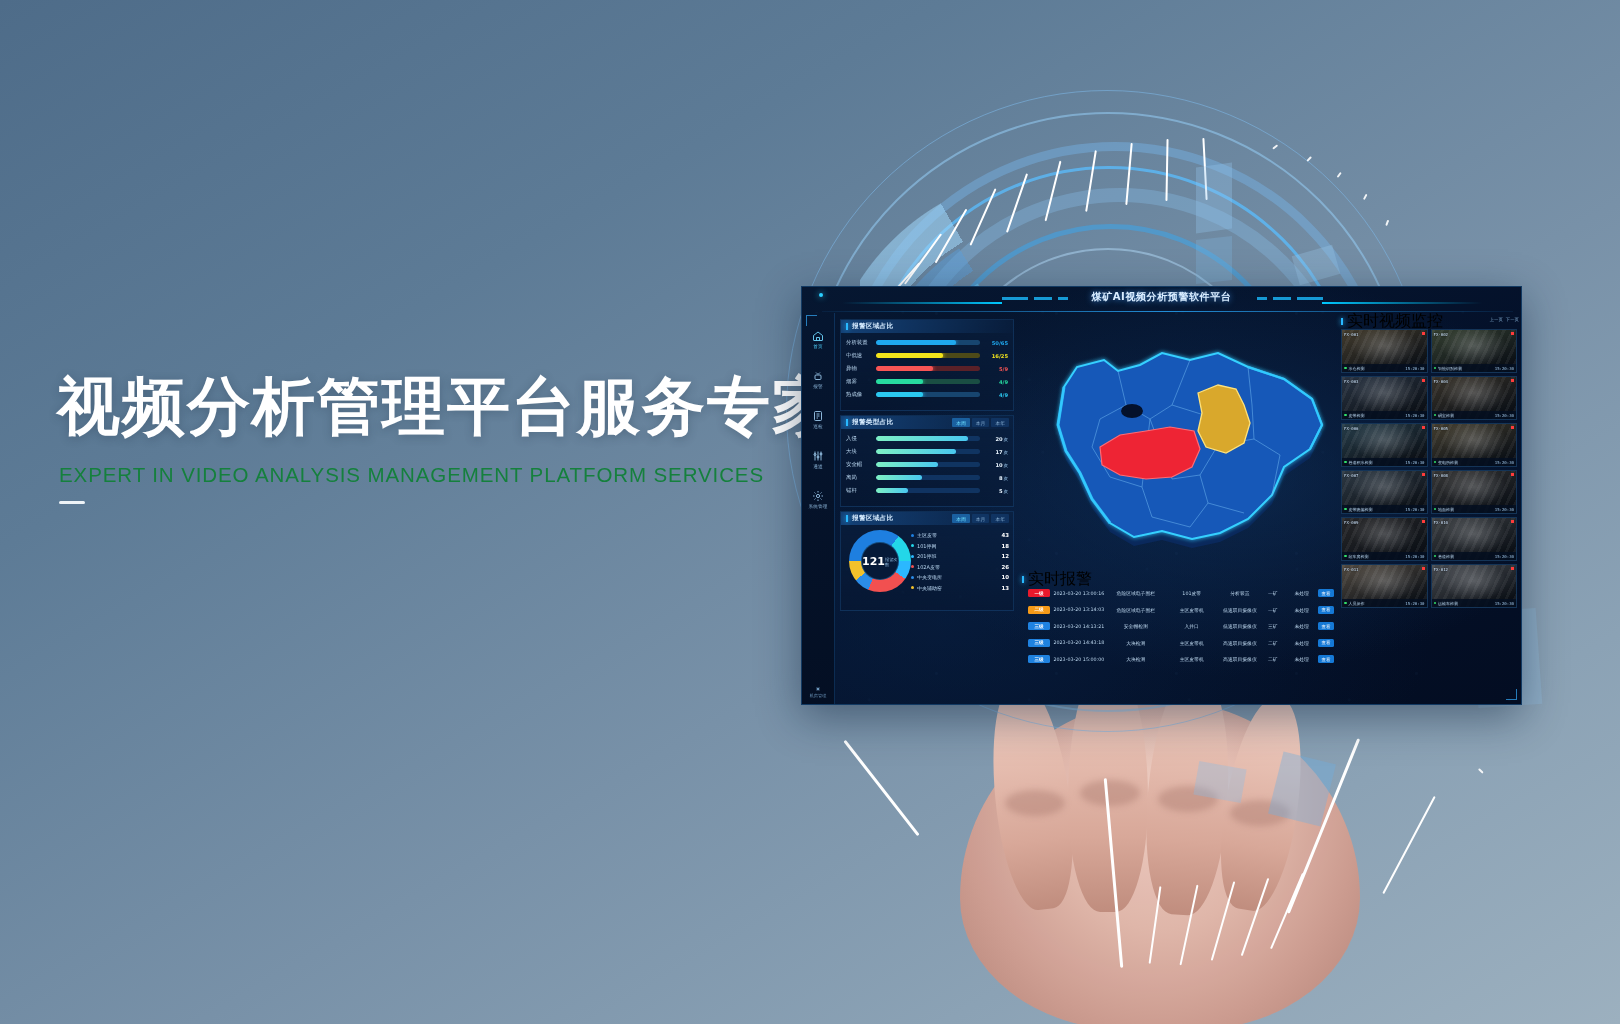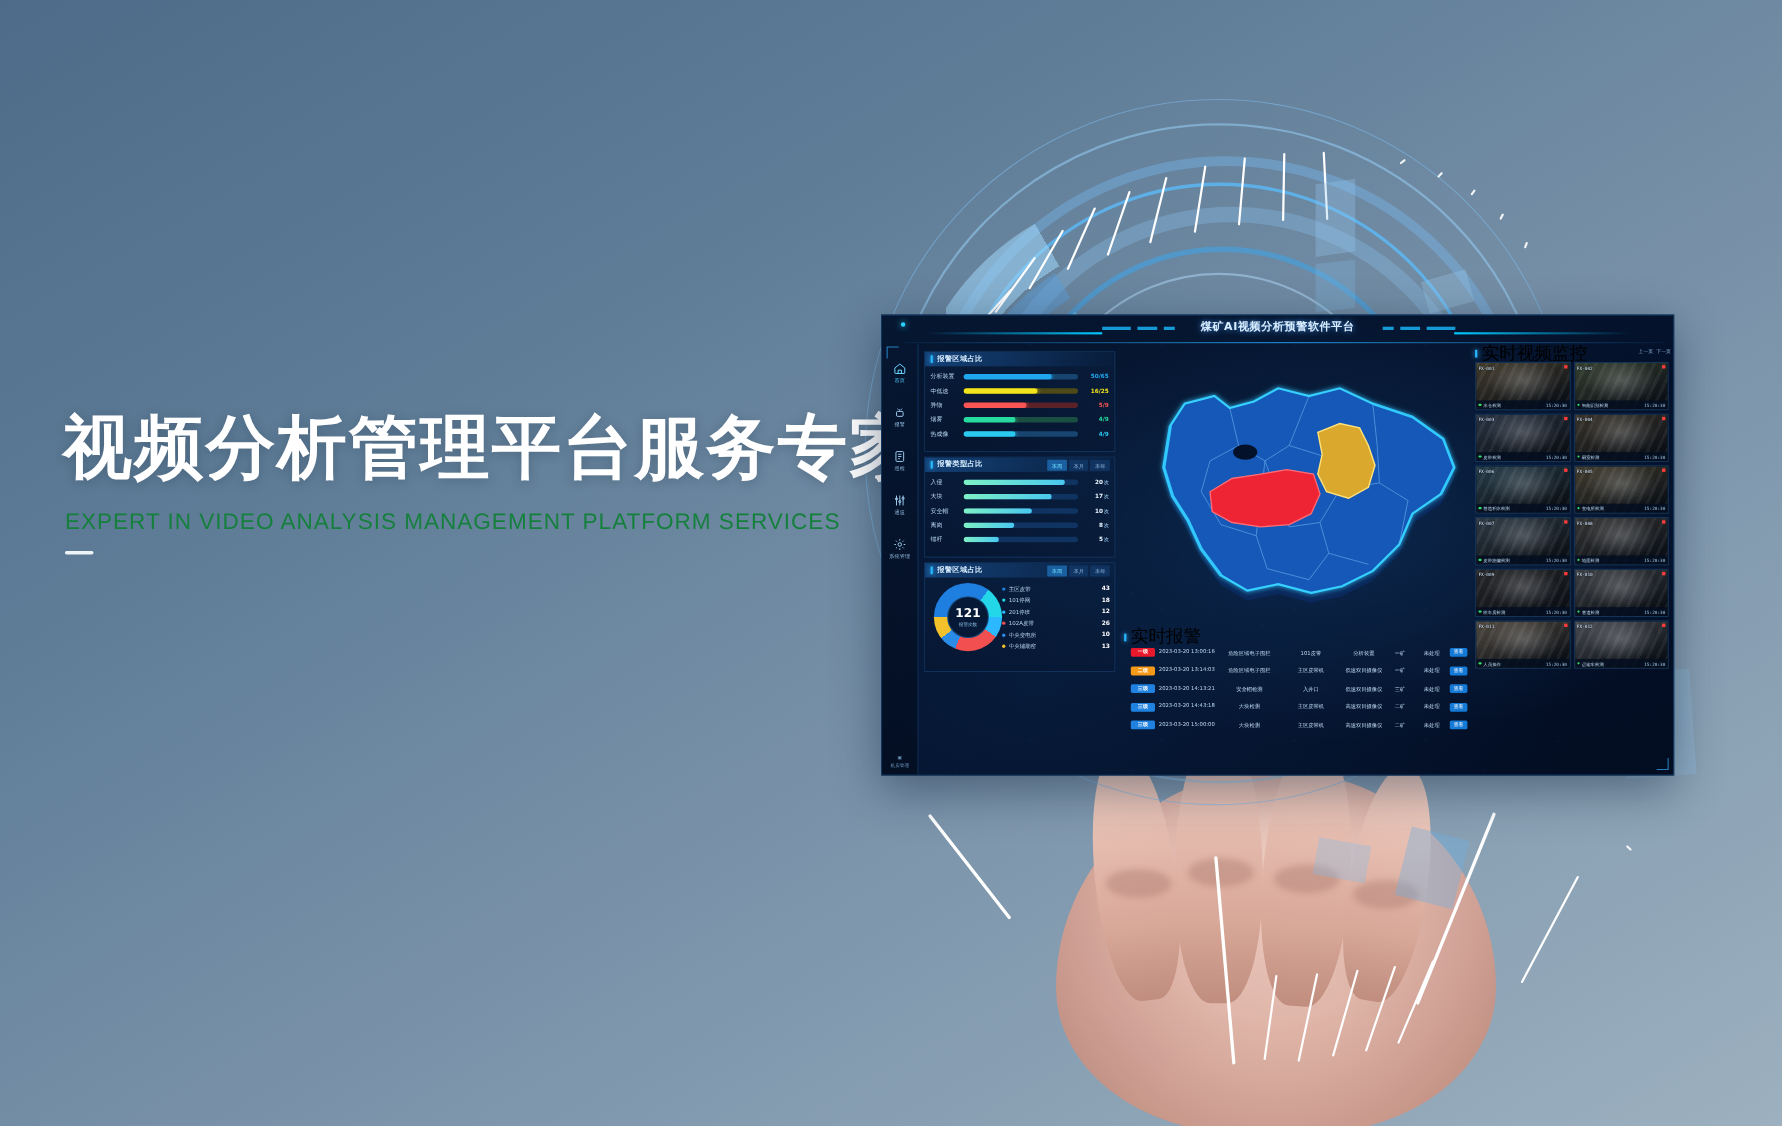--- a/index.html
+++ b/index.html
@@ -102,21 +102,21 @@
   .bar-lab{width:26px;font-size:5.4px;color:#bcd9f2;flex:none;font-family:"DejaVu Sans",sans-serif;}
   .bar-track{flex:1;height:4.6px;border-radius:3px;background:rgba(18,56,104,.85);overflow:hidden;position:relative;}
   .bar-fill{height:100%;border-radius:3px;}
   .bar-val{width:24px;text-align:right;font-size:5.2px;font-weight:700;flex:none;font-family:"DejaVu Sans",sans-serif;}
   .bar-unit{font-size:4.4px;color:#7fa8cc;margin-left:1px;}
 
   
   .donut-wrap{position:absolute;left:4px;top:18px;width:62px;height:62px;}
   .donut{position:absolute;inset:0;border-radius:50%;}
   .donut-hole{position:absolute;left:12px;top:12px;right:12px;bottom:12px;border-radius:50%;
-    background:#061a38;border:1px solid rgba(40,130,200,.45);display:flex;flex-direction:column;align-items:center;justify-content:center;}
+    background:#061a38;border:1px solid rgba(40,130,200,.45);display:flex;flex-direction:row;align-items:center;justify-content:center;}
   .donut-num{font-size:11px;color:#ffffff;font-weight:700;line-height:1;font-family:"DejaVu Sans",sans-serif;}
   .donut-cap{font-size:4.2px;color:#8fbae0;margin-top:2px;font-family:"DejaVu Sans",sans-serif;}
   .legend{position:absolute;left:70px;top:18px;right:4px;}
   .leg-row{display:flex;align-items:center;height:10.5px;gap:3px;}
   .leg-dot{width:3px;height:3px;border-radius:50%;flex:none;}
   .leg-lab{flex:1;font-size:5px;color:#b9d6f0;font-family:"DejaVu Sans",sans-serif;}
   .leg-val{font-size:5.4px;color:#ffffff;font-weight:700;font-family:"DejaVu Sans",sans-serif;}
 
   
   .map-wrap{position:absolute;left:220px;top:40px;width:330px;height:245px;}

